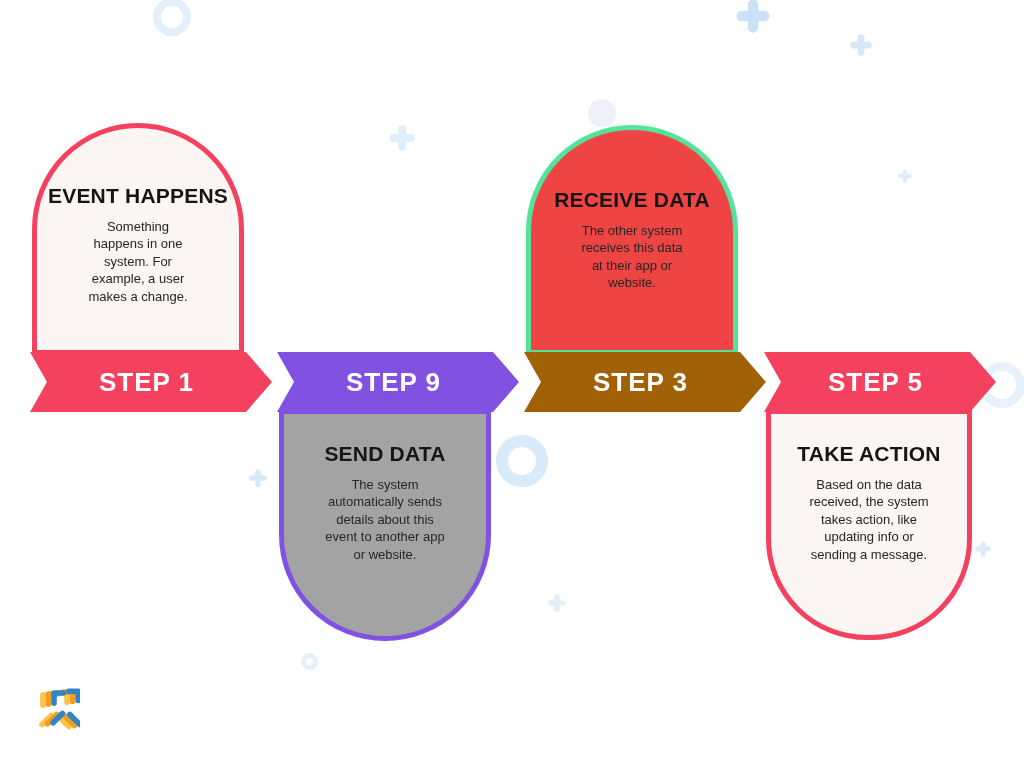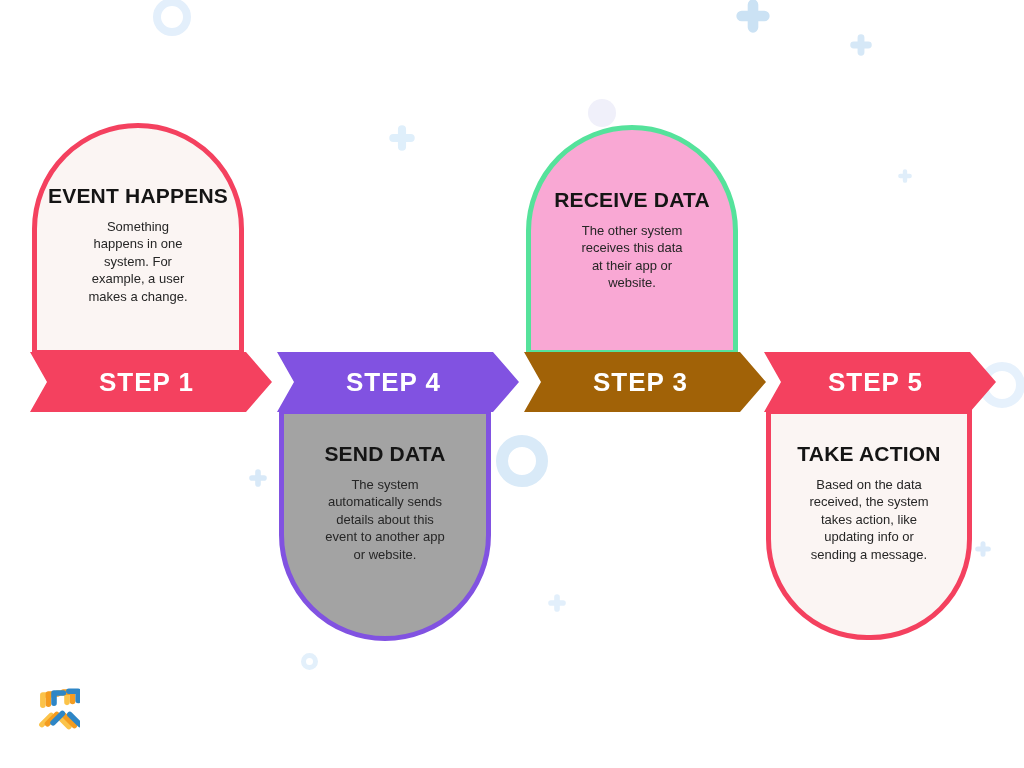--- a/index.html
+++ b/index.html
@@ -89,24 +89,24 @@
 
   <div class="arch bottom" style="left: 279px; top: 409px; width: 212px; height: 232px; border-color: rgb(129, 82, 225); background-color: #a3a3a3;">
     <div class="arch-title" style="margin-top:28px">SEND DATA</div>
     <div class="arch-body">The system
 automatically sends
 details about this
 event to another app
 or website.</div>
   </div>
   <div class="banner" style="left: 277px; width: 242px; background: rgb(129, 82, 225);">
-    <span class="banner-label">STEP 4</span>
+    <span class="banner-label">STEP 9</span>
   </div>
 
-  <div class="arch top" style="left: 526px; top: 125px; width: 212px; height: 230px; border-color: rgb(85, 226, 155); background-color: #f9a8d4;">
+  <div class="arch top" style="left: 526px; top: 125px; width: 212px; height: 230px; border-color: rgb(85, 226, 155); background-color: #ef4444;">
     <div class="arch-title" style="margin-top:58px">RECEIVE DATA</div>
     <div class="arch-body">The other system
 receives this data
 at their app or
 website.</div>
   </div>
   <div class="banner" style="left: 524px; width: 242px; background: #a16207;">
     <span class="banner-label">STEP 3</span>
   </div>
 

